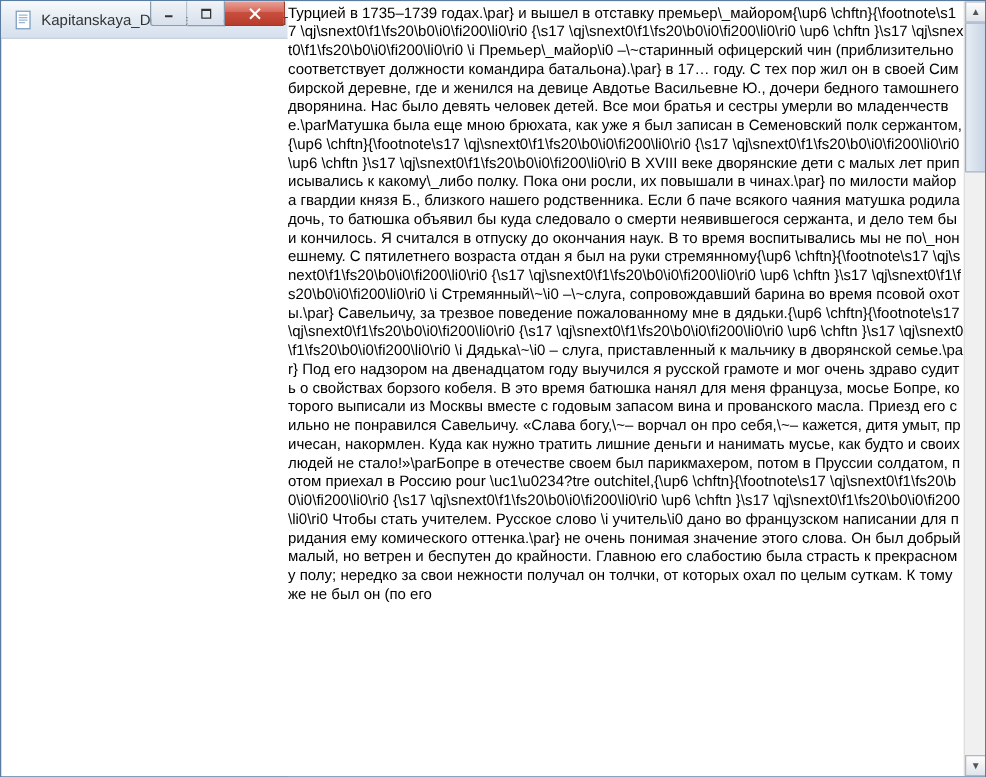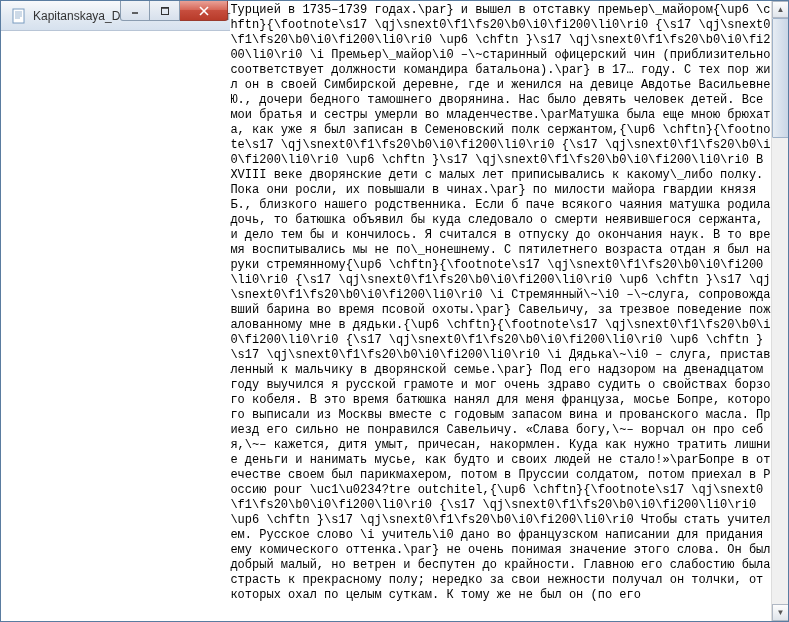--- a/index.html
+++ b/index.html
@@ -83,21 +83,21 @@
   color: #000;
 }
 .menu-item .ul { text-decoration: underline; }
 .content-wrap {
   flex: 1;
   display: flex;
   overflow: hidden;
 }
 .textarea {
   flex: 1;
-  font-family: Liberation Mono, monospace;
+  font-family: Liberation Sans, sans-serif;
   font-size: 12px;
   line-height: 15px;
   padding: 2px 0;
   white-space: pre-wrap;
   word-break: break-all;
   overflow: hidden;
   background: #fff;
   color: #000;
 }
 .scrollbar {

